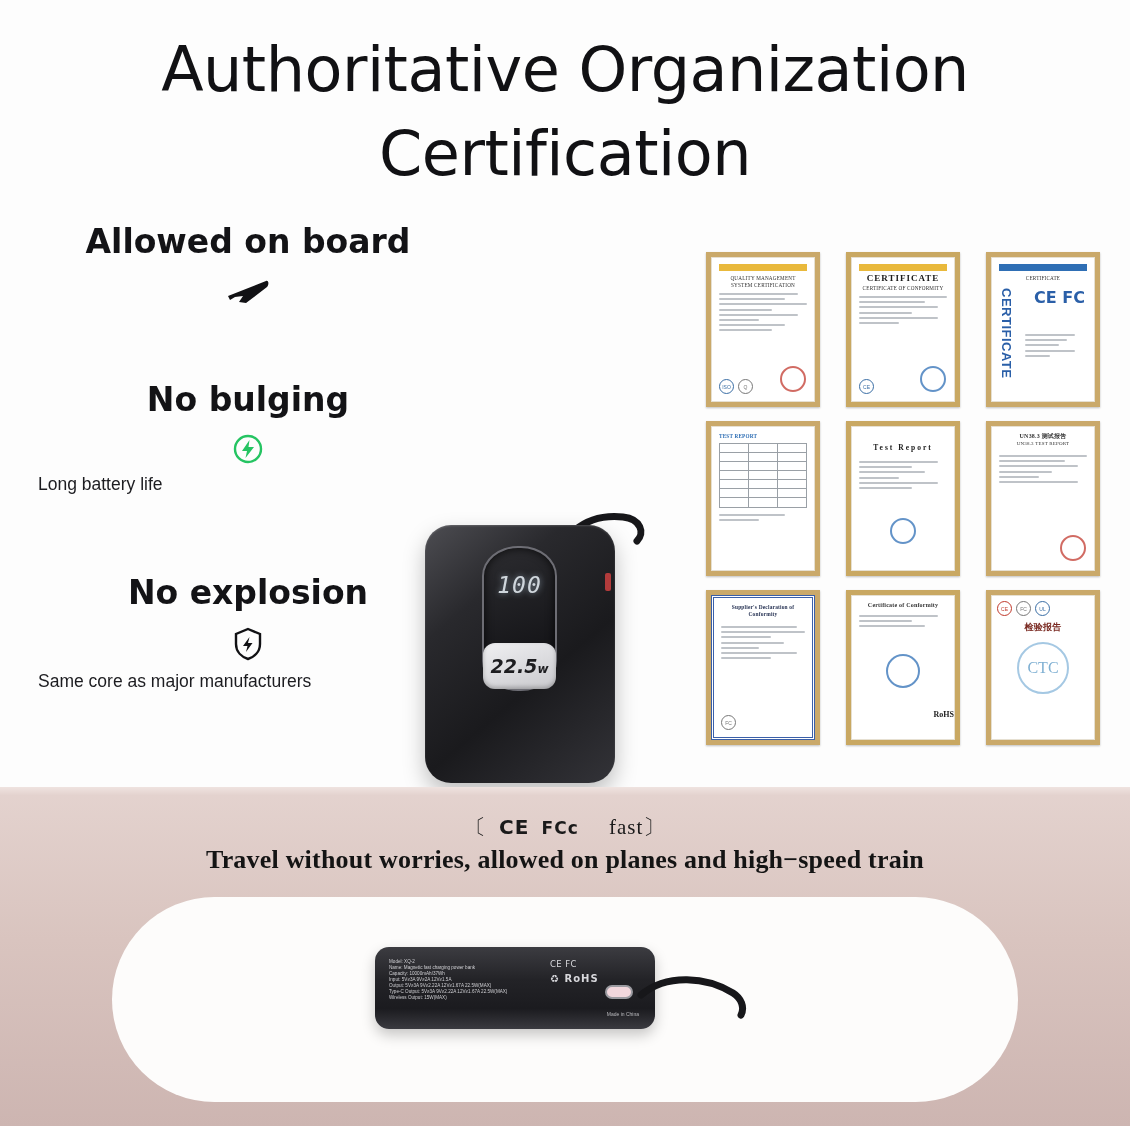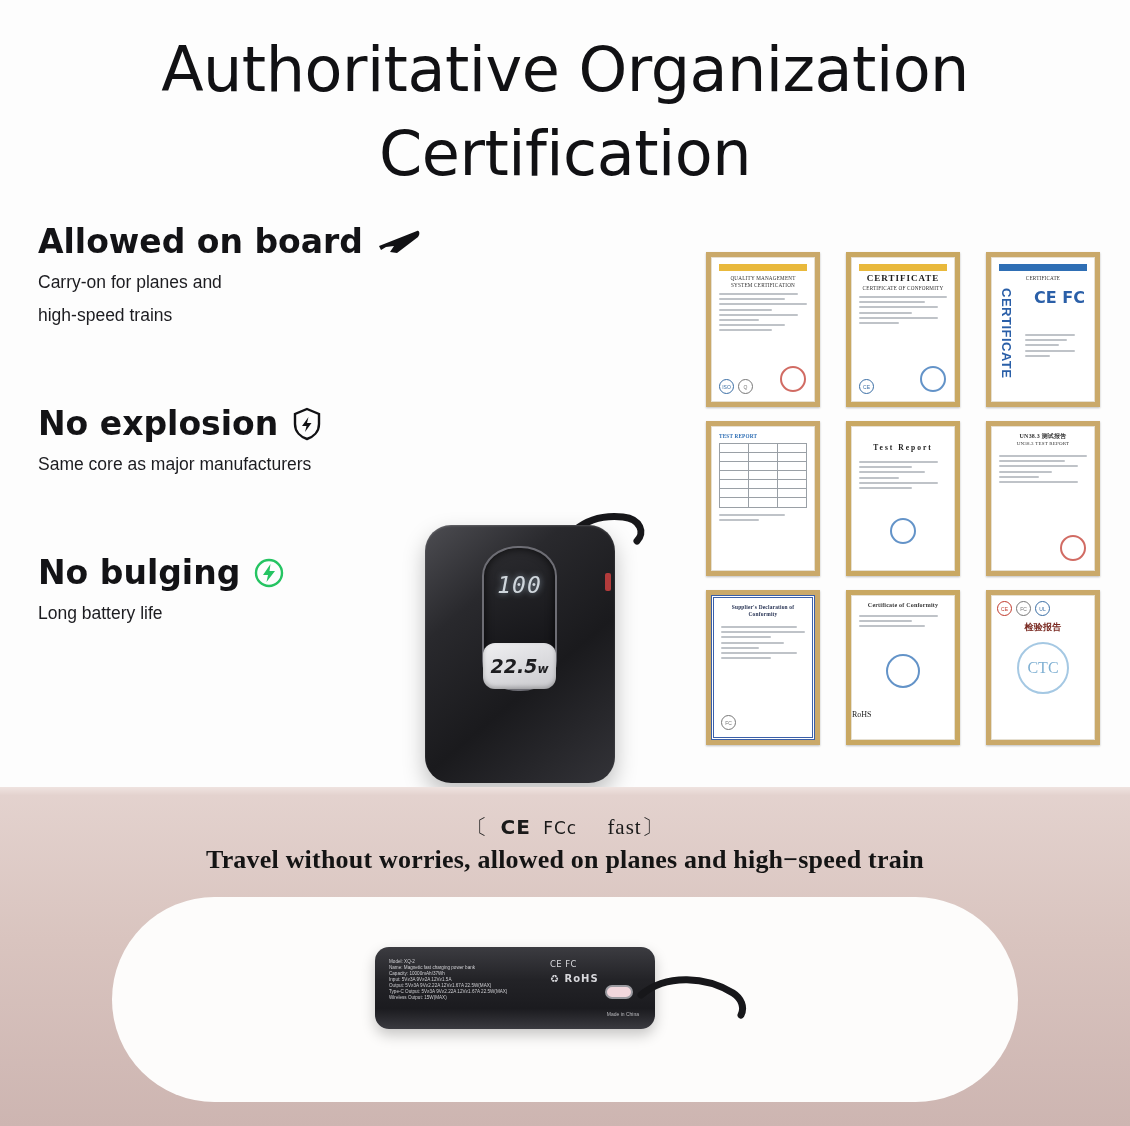--- a/index.html
+++ b/index.html
@@ -35,20 +35,21 @@
   .features {
     position: absolute;
     left: 38px; top: 222px;
     width: 420px;
   }
   .feature { margin-bottom: 72px; }
   .feature-head {
     display: flex;
     align-items: center;
     gap: 14px;
+    flex-direction: column;
   }
   .feature-title {
     font-family: "DejaVu Sans", sans-serif;
     font-weight: 700;
     font-size: 33px;
     line-height: 40px;
     color: #131316;
   }
   .feature-sub {
     font-family: "Liberation Sans", sans-serif;
@@ -274,21 +275,21 @@
     letter-spacing: 1px;
   }
   .mark-line .ce {
     font-family: "DejaVu Sans", sans-serif;
     font-weight: 700;
     font-size: 20px;
     margin: 0 6px;
   }
   .mark-line .fcc {
     font-family: "DejaVu Sans", sans-serif;
-    font-weight: 400;
+    font-weight: 700;
     font-size: 17px;
     margin-right: 24px;
   }
   .slogan {
     position: absolute;
     top: 58px; left: 0; width: 1130px;
     text-align: center;
     font-family: "Liberation Serif", serif;
     font-weight: 700;
     font-size: 26px;
@@ -381,48 +382,46 @@
 
     <div class="feature">
       <div class="feature-head">
         <div class="feature-title">Allowed on board</div>
         <div class="ficon">
           <svg width="44" height="32" viewBox="0 0 44 32">
             <path d="M2 20 L40 5 C43 4 43 9 41 11 L20 27 L13 26 L17 20 L9 21 L4 24 Z" fill="#111114"></path>
           </svg>
         </div>
       </div>
-      <div class="feature-sub">Carry-on for planes and
- high-speed trains</div>
+    </div>
+
+    <div class="feature">
+      <div class="feature-head">
+        <div class="feature-title">No bulging</div>
+        <div class="ficon">
+          <svg width="30" height="30" viewBox="0 0 30 30">
+            <circle cx="15" cy="15" r="13" fill="none" stroke="#25c462" stroke-width="2.4"></circle>
+            <path d="M16.5 6 L9 17 H14 L12.5 24 L21 13 H15.5 Z" fill="#25c462"></path>
+          </svg>
+        </div>
+      </div>
+      <div class="feature-sub">Long battery life</div>
     </div>
 
     <div class="feature">
       <div class="feature-head">
         <div class="feature-title">No explosion</div>
         <div class="ficon">
           <svg width="30" height="34" viewBox="0 0 30 34">
             <path d="M15 2 L27 7 V17 C27 25 21 30 15 32 C9 30 3 25 3 17 V7 Z" fill="none" stroke="#111114" stroke-width="2.4"></path>
             <path d="M16.5 10 L10 19 H14.5 L13 25 L19.5 16 H15 Z" fill="#111114"></path>
           </svg>
         </div>
       </div>
       <div class="feature-sub">Same core as major manufacturers</div>
-    </div>
-
-    <div class="feature">
-      <div class="feature-head">
-        <div class="feature-title">No bulging</div>
-        <div class="ficon">
-          <svg width="30" height="30" viewBox="0 0 30 30">
-            <circle cx="15" cy="15" r="13" fill="none" stroke="#25c462" stroke-width="2.4"></circle>
-            <path d="M16.5 6 L9 17 H14 L12.5 24 L21 13 H15.5 Z" fill="#25c462"></path>
-          </svg>
-        </div>
-      </div>
-      <div class="feature-sub">Long battery life</div>
     </div>
 
   </div>
 
   <div class="cert-grid">
 
     <div class="cert">
       <div class="cert-inner">
         <div class="cert-band"></div>
         <div class="cert-heading">QUALITY MANAGEMENT SYSTEM CERTIFICATION</div>
@@ -580,21 +579,21 @@
 
     <div class="cert gold2">
       <div class="cert-inner">
         <div class="cert-heading" style="font-weight:700;font-size:6px;font-family:'Liberation Serif',serif;">Certificate of Conformity</div>
         <div class="lines" style="margin-top:6px;">
           <div class="ln w90"></div>
             <div class="ln w60"></div>
             <div class="ln w75"></div>
         </div>
         <div class="seal blue" style="left:50%;transform:translateX(-50%);top:58px;width:34px;height:34px;"></div>
-        <div style="position:absolute;left:0;right:0;bottom:20px;text-align:left;font-weight:400;font-size:8px;color:#1b1b1b;font-family:'Liberation Serif',serif;">RoHS</div>
+        <div style="position:absolute;left:0;right:0;bottom:20px;text-align:right;font-weight:700;font-size:8px;color:#1b1b1b;font-family:'Liberation Serif',serif;">RoHS</div>
       </div>
     </div>
 
     <div class="cert">
       <div class="cert-inner">
         <div class="badges" style="top:5px;bottom:auto;left:5px;">
           <div class="badge-circle" style="border-color:#c0392b;color:#c0392b;">CE</div>
           <div class="badge-circle grey">FC</div>
           <div class="badge-circle">UL</div>
         </div>

